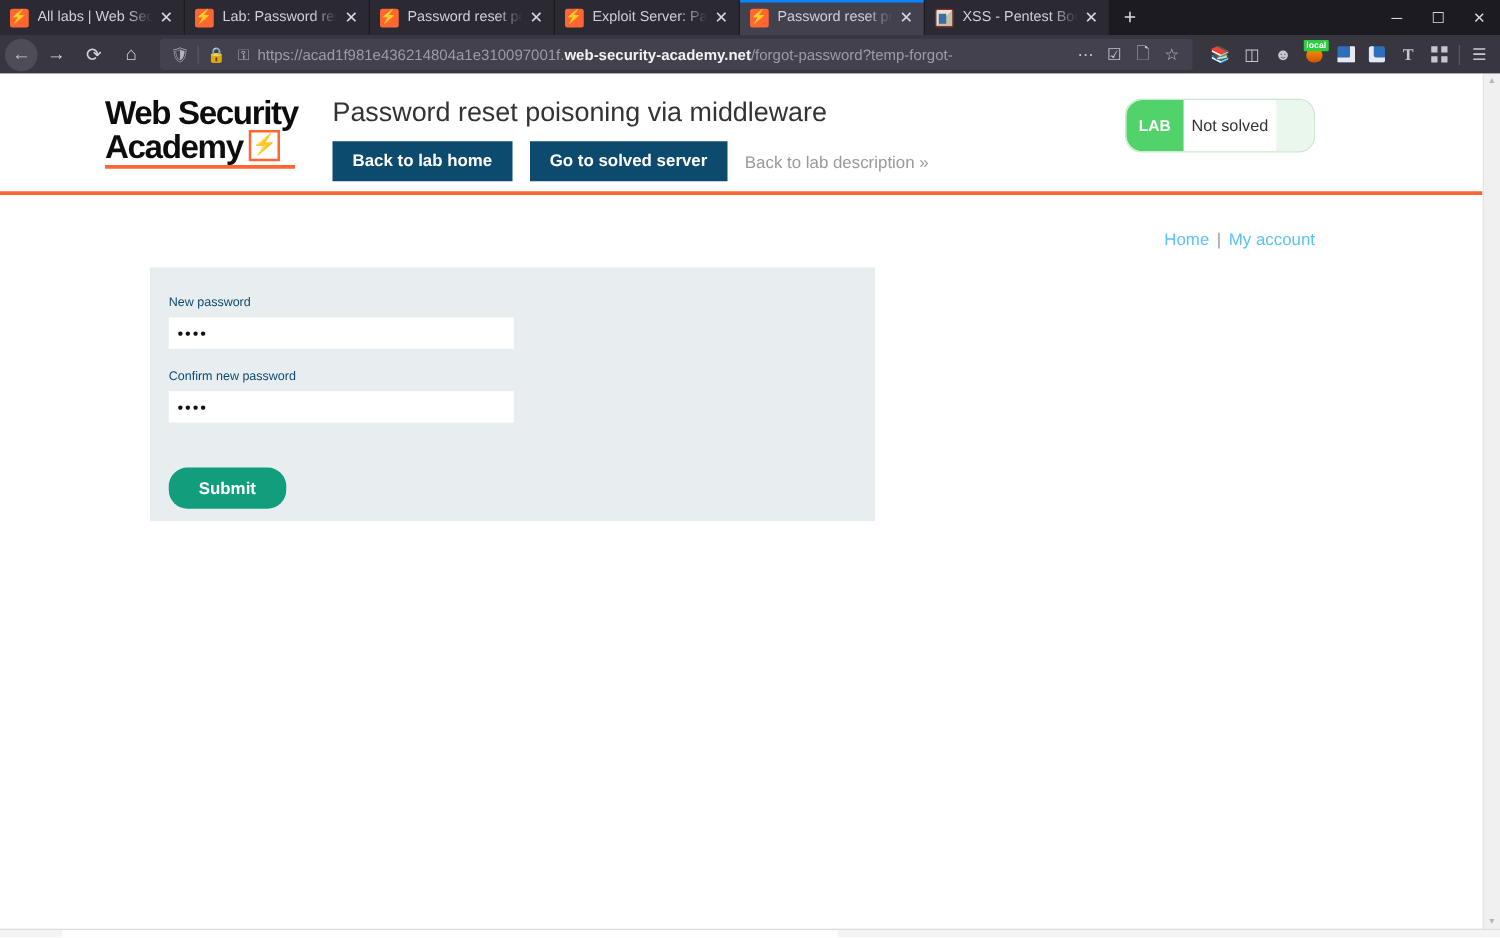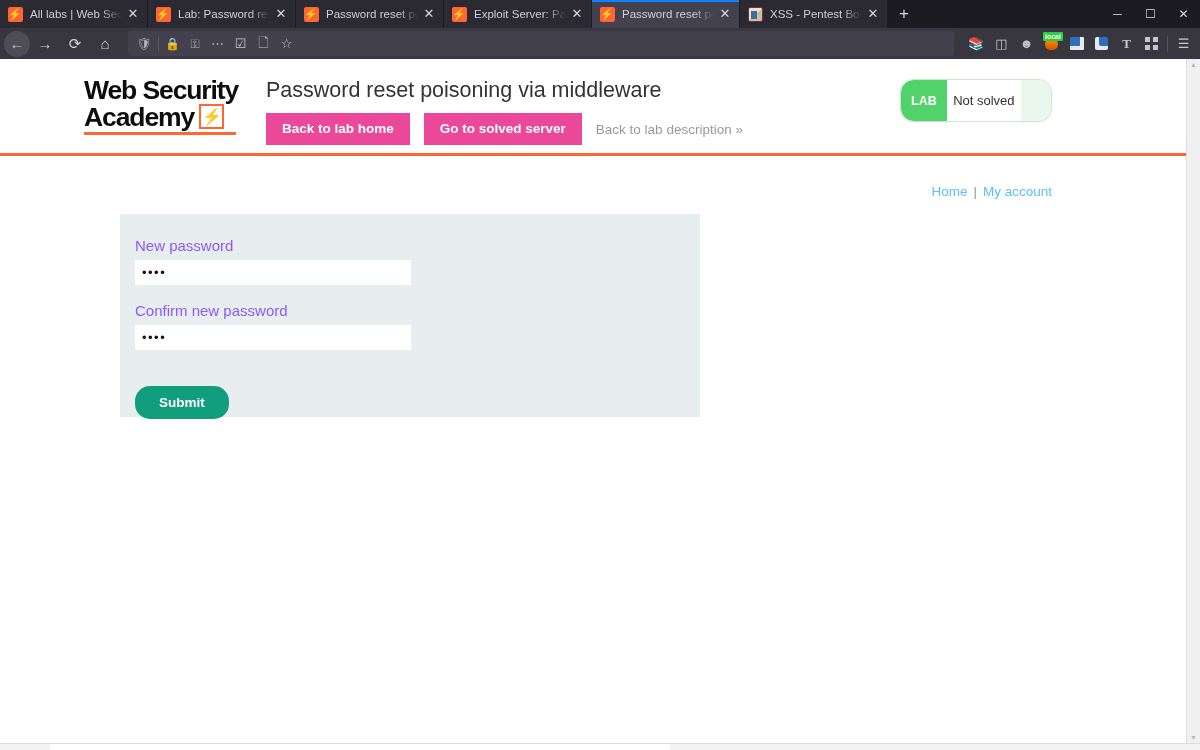--- a/index.html
+++ b/index.html
@@ -155,21 +155,21 @@
   .boltbox::after {
     content: "\26A1"; position: absolute; inset: 0; color: #ff6633;
     font-size: 16px; line-height: 21px; text-align: center;
   }
   .logo .uline { height: 3px; background: #ff6633; width: 152px; margin-top: 1px; }
 
   .labinfo { flex: 1 1 auto; padding-left: 10px; }
   .labtitle { font-size: 21.5px; color: #333; font-weight: 400; line-height: 26px; margin-bottom: 10px; }
   .labbtns { display: flex; align-items: center; }
   .btn-orange {
-    background: #ec4899; color: #fff; font-size: 13.5px; font-weight: 700;
+    background: #0c4a6e; color: #fff; font-size: 13.5px; font-weight: 700;
     padding: 9px 16px; margin-right: 14px; border: none; line-height: 14px;
   }
   .lnk-desc { color: #999; font-size: 13.5px; }
 
   .labstatus {
     margin-right: 134px; margin-top: 2px; display: flex; align-items: stretch;
     height: 43px; border: 1px solid #c7e8cd; border-radius: 13px;
     overflow: hidden; background: #fff; width: 152px;
   }
   .labstatus .lb {
@@ -186,21 +186,21 @@
   .sitenav {
     text-align: right; padding: 28px 134px 0 0; font-size: 13.5px;
   }
   .sitenav a { color: #5bc0f8; text-decoration: none; }
   .sitenav .bar { color: #999; margin: 0 6px; }
 
   .formpanel {
     margin: 15px 0 0 120px; width: 580px; background: #e8edf0; padding: 23px 0 0 15px;
     height: 203px;
   }
-  .flabel { color: #8b5cf6; font-size: 15px; margin-bottom: 6px; }
+  .flabel { color: #0c4a6e; font-size: 10px; margin-bottom: 6px; }
   .finput {
     width: 276px; height: 25px; background: #fff; border: none; outline: none;
     font-size: 13px; color: #111; padding: 0 7px; display: block; margin-bottom: 17px;
     letter-spacing: 1.5px;
     font-family: "Liberation Sans", sans-serif;
   }
   .btn-submit {
     background: #119e7d; color: #fff; border: none; border-radius: 15px;
     padding: 9px 24px; font-size: 13.5px; font-weight: 700;
     margin-top: 19px; font-family: "Liberation Sans", sans-serif;
@@ -254,20 +254,21 @@
     <div class="navbtn hl">←</div>
     <div class="navbtn on">→</div>
     <div class="navbtn on">⟳</div>
     <div class="navbtn on">⌂</div>
 
     <div class="urlbar">
       <span class="ub-ico">🛡</span>
       <span class="ub-sep"></span>
       <span class="ub-ico">🔒</span>
       <span class="ub-ico">⚿</span>
+      <span class="urltext"><span>https://acad1f981e436214804a1e310097001f.</span><b>web-security-academy.net</b><span>/forgot-password?temp-forgot-</span></span>
       <span class="ub-right">
         <span>⋯</span>
         <span>☑</span>
         <span>🗋</span>
         <span>☆</span>
       </span>
     </div>
 
     <div class="ext">
       <div class="ei">📚</div>

